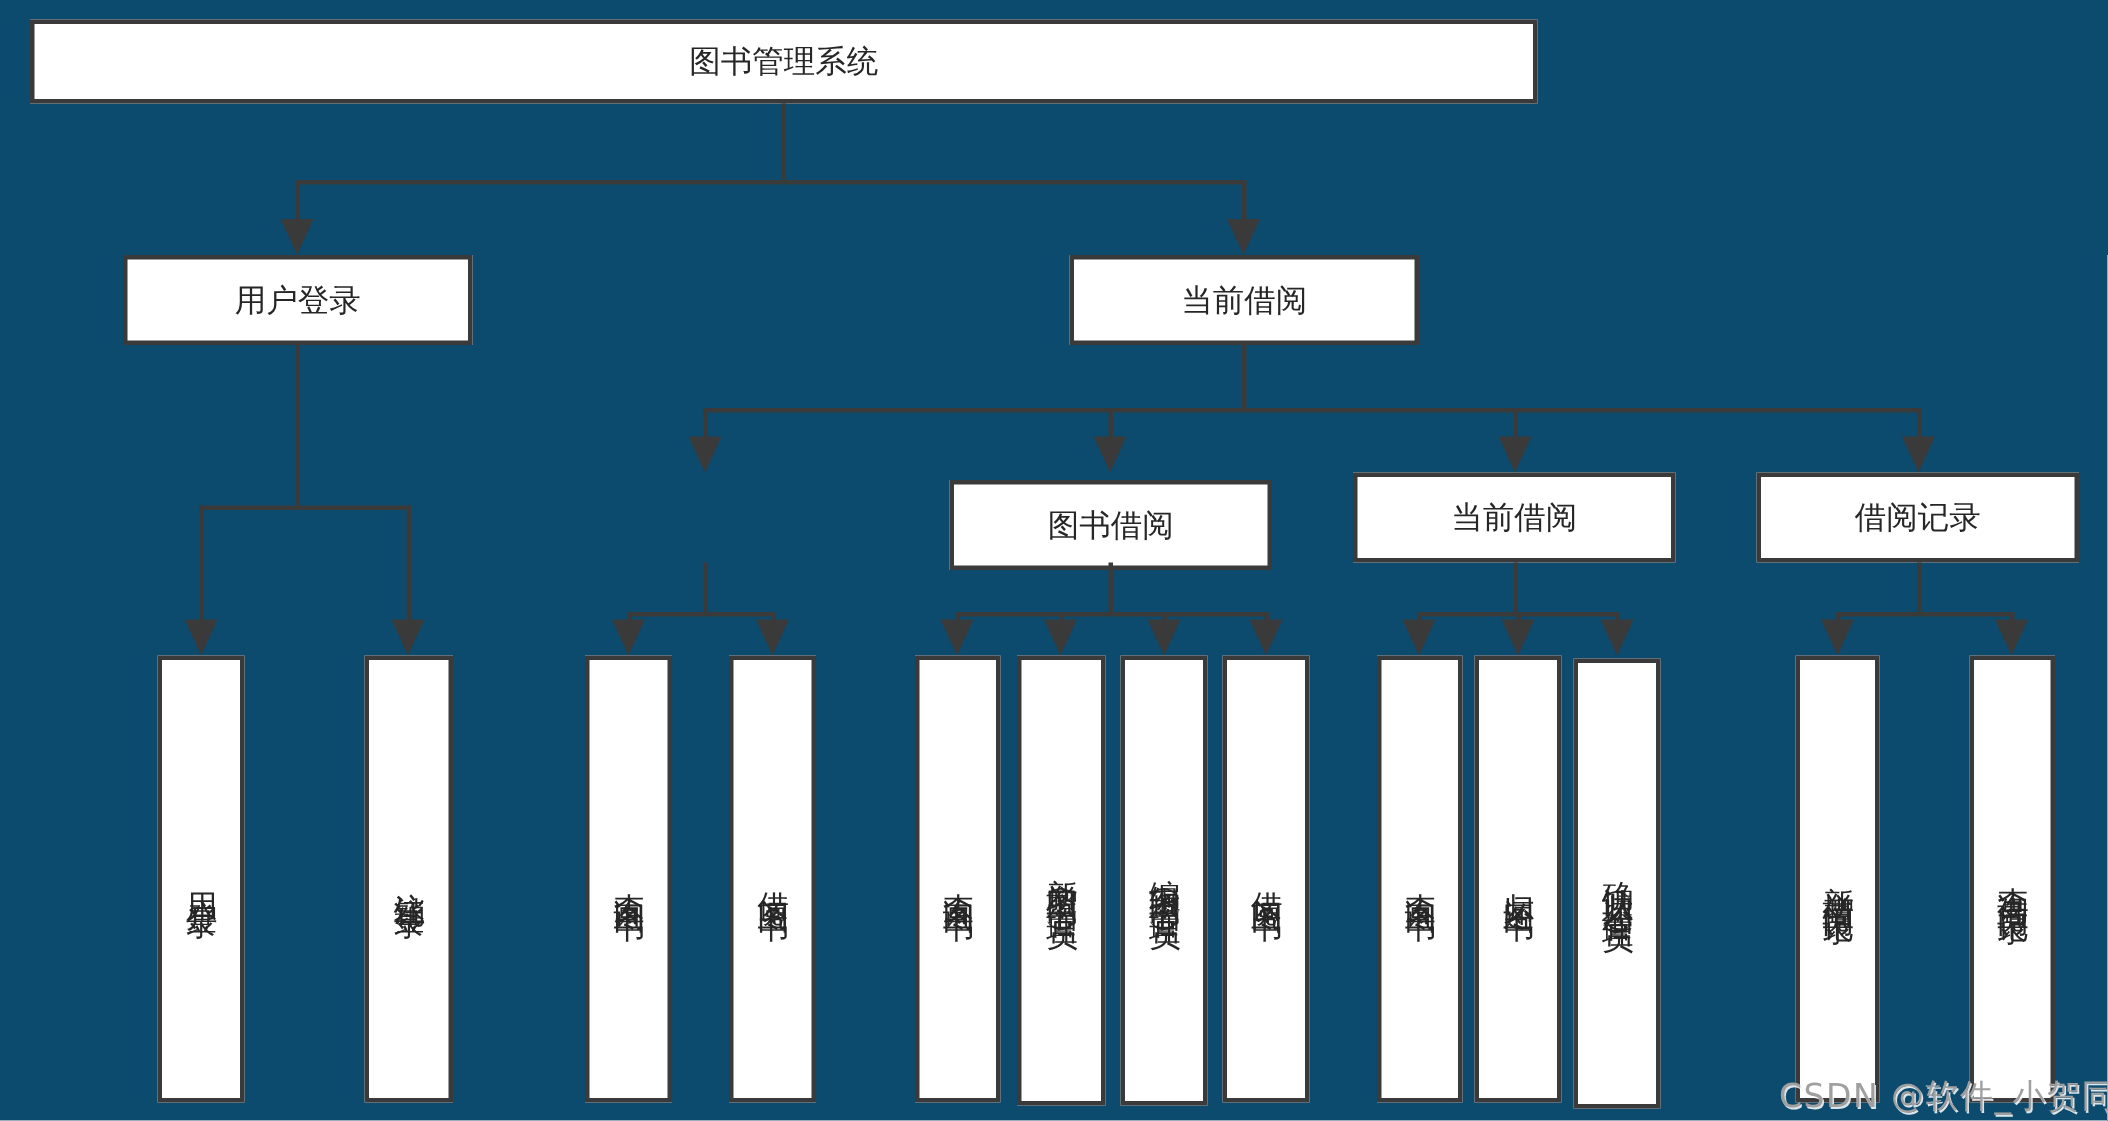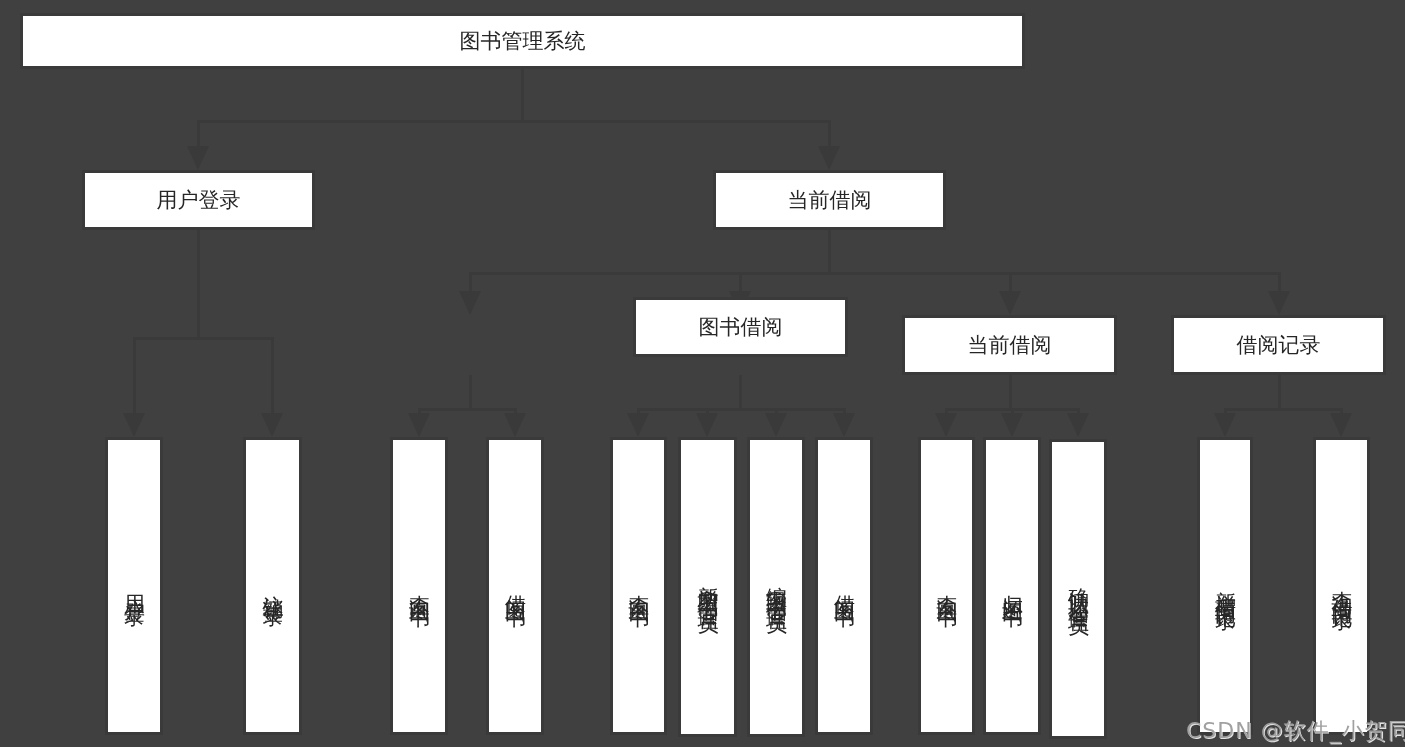--- a/index.html
+++ b/index.html
@@ -5,21 +5,21 @@
   html, body {
     margin: 0;
     padding: 0;
     background: #ffffff;
     font-family: "DejaVu Sans", "Liberation Sans", sans-serif;
   }
   .stage {
     position: relative;
     width: 1405px;
     height: 747px;
-    background: #404040;
+    background: #0c4a6e;
     overflow: hidden;
   }
   .box {
     position: absolute;
     box-sizing: border-box;
     border: 3px solid #3a3a3a;
     background: #ffffff;
     display: flex;
     align-items: center;
     justify-content: center;
@@ -97,21 +97,21 @@
   <div class="hline" style="left:469px;top:272px;width:811px"></div>
   <div class="vline" style="left:469px;top:272px;height:22px"></div>
   <div class="arrow" style="left:459px;top:291px"></div>
   <div class="vline" style="left:739px;top:272px;height:22px"></div>
   <div class="arrow" style="left:729px;top:291px"></div>
   <div class="vline" style="left:1009px;top:272px;height:22px"></div>
   <div class="arrow" style="left:999px;top:291px"></div>
   <div class="vline" style="left:1278px;top:272px;height:22px"></div>
   <div class="arrow" style="left:1268px;top:291px"></div>
 
-  <div class="box" style="left:633px;top:297px;width:215px;height:60px">
+  <div class="box" style="left:633px;top:320px;width:215px;height:60px">
     <span class="lbl">图书借阅</span>
   </div>
   <div class="box" style="left:902px;top:315px;width:215px;height:60px">
     <span class="lbl">当前借阅</span>
   </div>
   <div class="box" style="left:1171px;top:315px;width:215px;height:60px">
     <span class="lbl">借阅记录</span>
   </div>
 
   <div class="vline" style="left:469px;top:375px;height:33px"></div>

